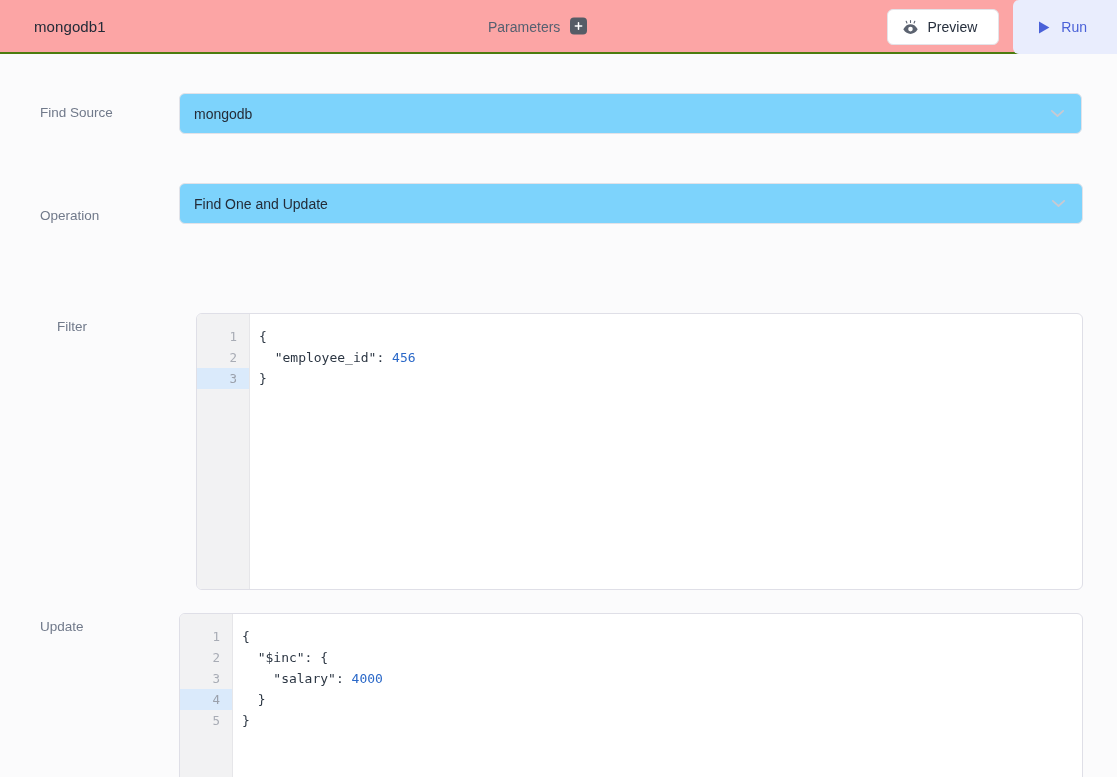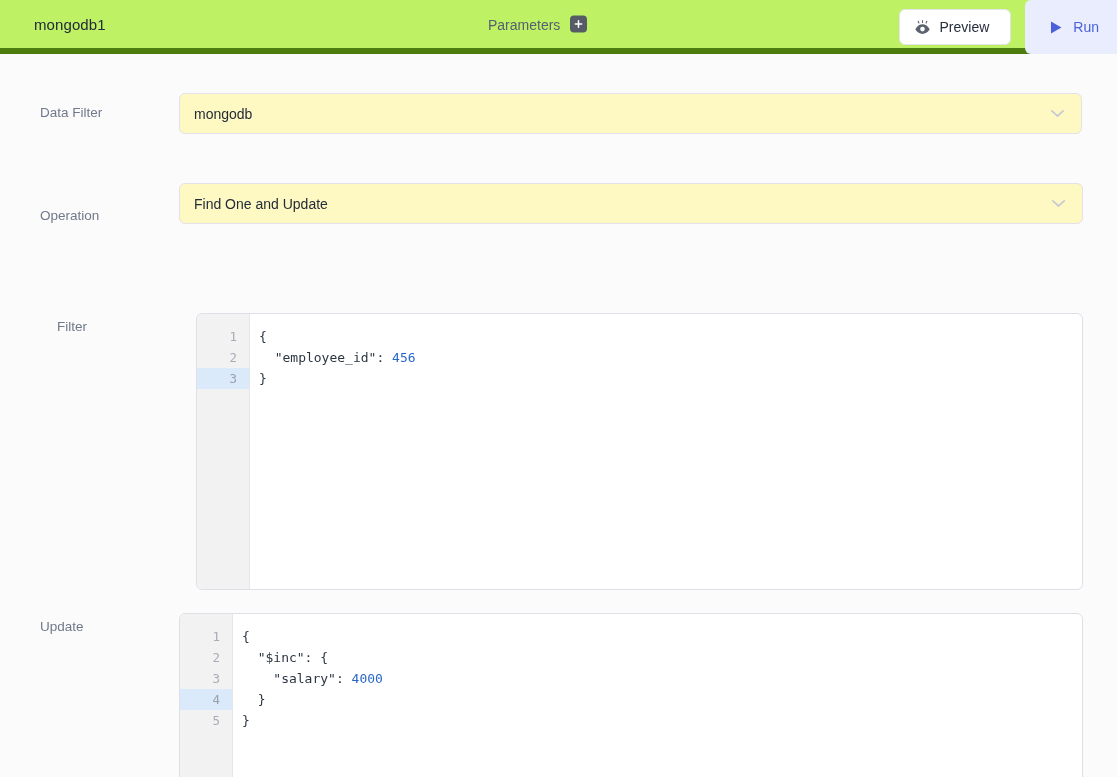--- a/index.html
+++ b/index.html
@@ -14,22 +14,22 @@
     background: #fbfbfc;
     font-family: "Liberation Sans", sans-serif;
     color: #374151;
     -webkit-font-smoothing: antialiased;
   }
 
   
   .header {
     position: relative;
     height: 54px;
-    background: #bef264;
-    border-bottom: 6px solid #4d7c0f;
+    background: #fca5a5;
+    border-bottom: 2px solid #4d7c0f;
     display: flex;
     align-items: center;
   }
 
   .header-title {
     position: absolute;
     left: 34px;
     top: 50%;
     transform: translateY(-50%);
     font-size: 15px;
@@ -89,21 +89,21 @@
     color: #262f3d;
     cursor: pointer;
     white-space: nowrap;
   }
 
   .btn-run {
     display: flex;
     align-items: center;
     gap: 10px;
     height: 54px;
-    padding: 0 18px 0 24px;
+    padding: 0 30px 0 24px;
     margin-left: 14px;
     background: #e9edfd;
     border: none;
     border-radius: 6px 0 0 6px;
     font-size: 14px;
     color: #4a61d8;
     cursor: pointer;
     white-space: nowrap;
   }
 
@@ -132,21 +132,21 @@
   }
 
   .field {
     flex: 1 1 auto;
     position: relative;
   }
 
   .select-box,
   .text-box {
     height: 41px;
-    background: #fef9c3;
+    background: #7dd3fc;
     border: 1px solid #e2e2e8;
     border-radius: 6px;
     display: flex;
     align-items: center;
     padding: 0 14px;
     font-size: 14px;
     color: #242c38;
     cursor: pointer;
   }
 
@@ -248,21 +248,21 @@
         <path d="M2 1.4 L12.4 7.5 L2 13.6 Z" fill="#4a61d8"></path>
       </svg>
       <span>Run</span>
     </button>
   </div>
 </div>
 
 <div class="body">
 
   <div class="row" style="top:39px;">
-    <div class="row-label" style="padding-top:12px;">Data Filter</div>
+    <div class="row-label" style="padding-top:12px;">Find Source</div>
     <div class="field" style="margin-right:35px;">
       <div class="select-box">
         <span class="value">mongodb</span>
         <svg class="icon chev" width="15" height="9" viewBox="0 0 15 9">
           <path d="M1.8 1.8 L7.5 7.0 L13.2 1.8" stroke="#c9c9d1" stroke-width="1.7" fill="none" stroke-linecap="round" stroke-linejoin="round"></path>
         </svg>
       </div>
     </div>
   </div>
 

